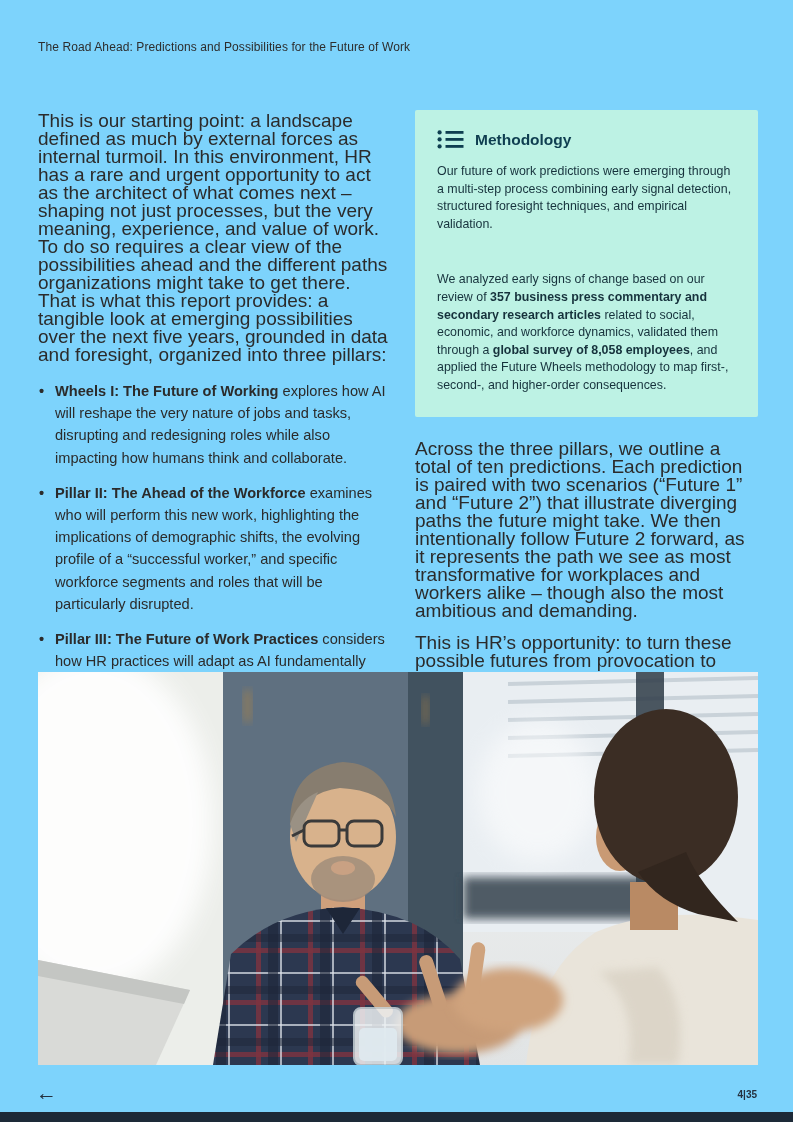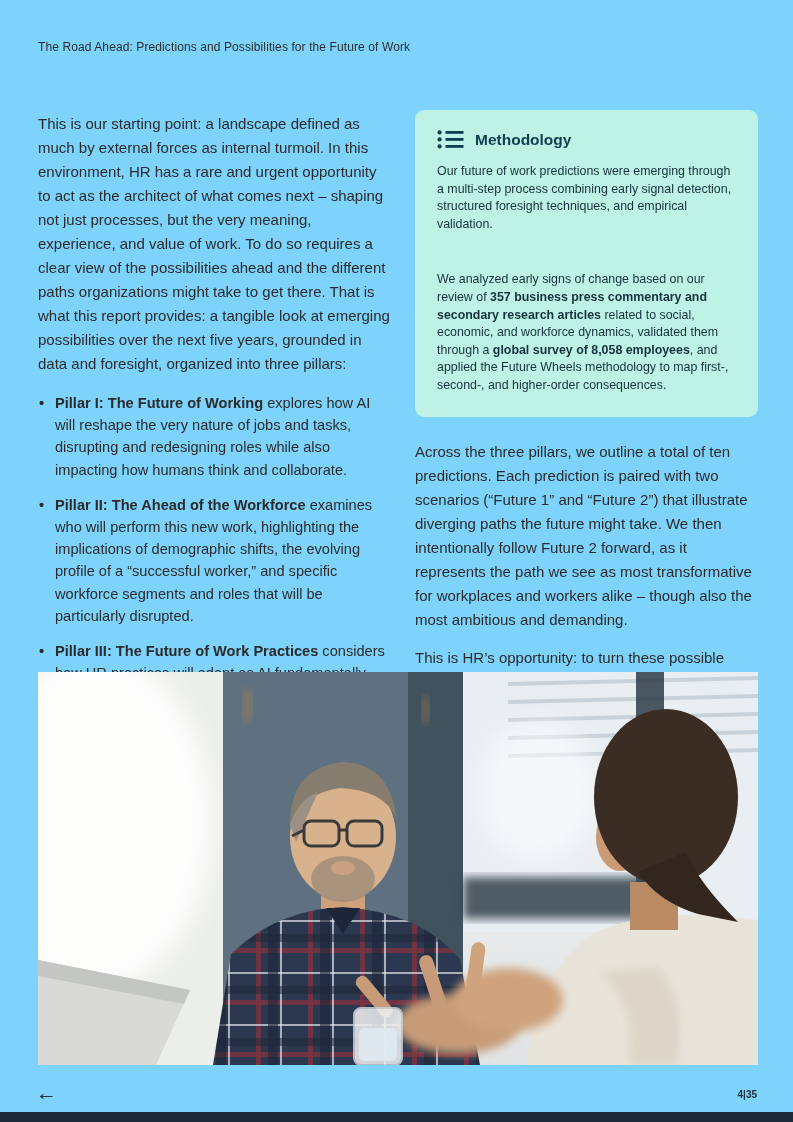--- a/index.html
+++ b/index.html
@@ -5,32 +5,32 @@
   html,body { margin:0; padding:0; background:#ffffff; }
   .page {
     position:relative; width:793px; height:1122px; background:#7dd3fc;
     font-family:"Liberation Sans", sans-serif; color:#2b2b2b; overflow:hidden;
   }
   .header-title {
     position:absolute; left:38px; top:40px; font-size:12px; color:#2d2d2d; letter-spacing:0.1px;
   }
   .col-left  { position:absolute; left:38px;  top:112px; width:352px; }
   .col-right { position:absolute; left:415px; top:110px; width:343px; }
-  .body-text { font-size:15px; line-height:24px; margin:0 0 14px 0; color:#2b2b2b; }
+  .body-text { font-size:19px; line-height:18px; margin:0 0 14px 0; color:#2b2b2b; }
   ul.pillars { list-style:none; margin:16px 0 0 0; padding:0; }
   ul.pillars li {
     position:relative; padding-left:17px; margin-bottom:13px;
     font-size:14.6px; line-height:22.2px;
   }
   ul.pillars li::before {
     content:"•"; position:absolute; left:1px; top:0; font-weight:bold; color:#2b2b2b;
   }
   .b, ul.pillars .lead { font-weight:bold; }
   .methodology-box {
-    background:#bdf2e4; border-radius:9px; padding:19px 22px 22px 22px; margin-bottom:23px;
+    background:#bdf2e4; border-radius:2px; padding:19px 22px 22px 22px; margin-bottom:23px;
   }
   .box-header { display:flex; align-items:center; gap:11px; margin-bottom:13px; }
   .box-header h2 { margin:0; font-size:15.5px; font-weight:bold; color:#0e3e50; }
   .box-p { font-size:12.4px; line-height:17.6px; color:#16323c; margin:0 0 13px 0; }
   .box-p:last-child { margin-bottom:0;margin-top:38px; }
   .photo {
     position:absolute; left:38px; top:672px; width:720px; height:393px; margin:0;
     overflow:hidden; background:#dfe3e4;
   }
   .photo svg { display:block; width:100%; height:100%; }
@@ -49,21 +49,21 @@
 <body>
 
 <div class="page">
 
   <div class="header-title">The Road Ahead: Predictions and Possibilities for the Future of Work</div>
 
   <section class="col-left">
     <p class="body-text">This is our starting point: a landscape defined as much by external forces as internal turmoil. In this environment, HR has a rare and urgent opportunity to act as the architect of what comes next – shaping not just processes, but the very meaning, experience, and value of work. To do so requires a clear view of the possibilities ahead and the different paths organizations might take to get there. That is what this report provides: a tangible look at emerging possibilities over the next five years, grounded in data and foresight, organized into three pillars:</p>
     <ul class="pillars">
       <li>
-        <span class="lead">Pillar I: The Future of Working</span><span> explores how AI will reshape the very nature of jobs and tasks, disrupting and redesigning roles while also impacting how humans think and collaborate.</span>
+        <span class="lead">Wheels I: The Future of Working</span><span> explores how AI will reshape the very nature of jobs and tasks, disrupting and redesigning roles while also impacting how humans think and collaborate.</span>
       </li>
       <li>
         <span class="lead">Pillar II: The Ahead of the Workforce</span><span> examines who will perform this new work, highlighting the implications of demographic shifts, the evolving profile of a “successful worker,” and specific workforce segments and roles that will be particularly disrupted.</span>
       </li>
       <li>
         <span class="lead">Pillar III: The Future of Work Practices</span><span> considers how HR practices will adapt as AI fundamentally alters how talent is identified, managed, evaluated, and rewarded.</span>
       </li>
     </ul>
   </section>
 

